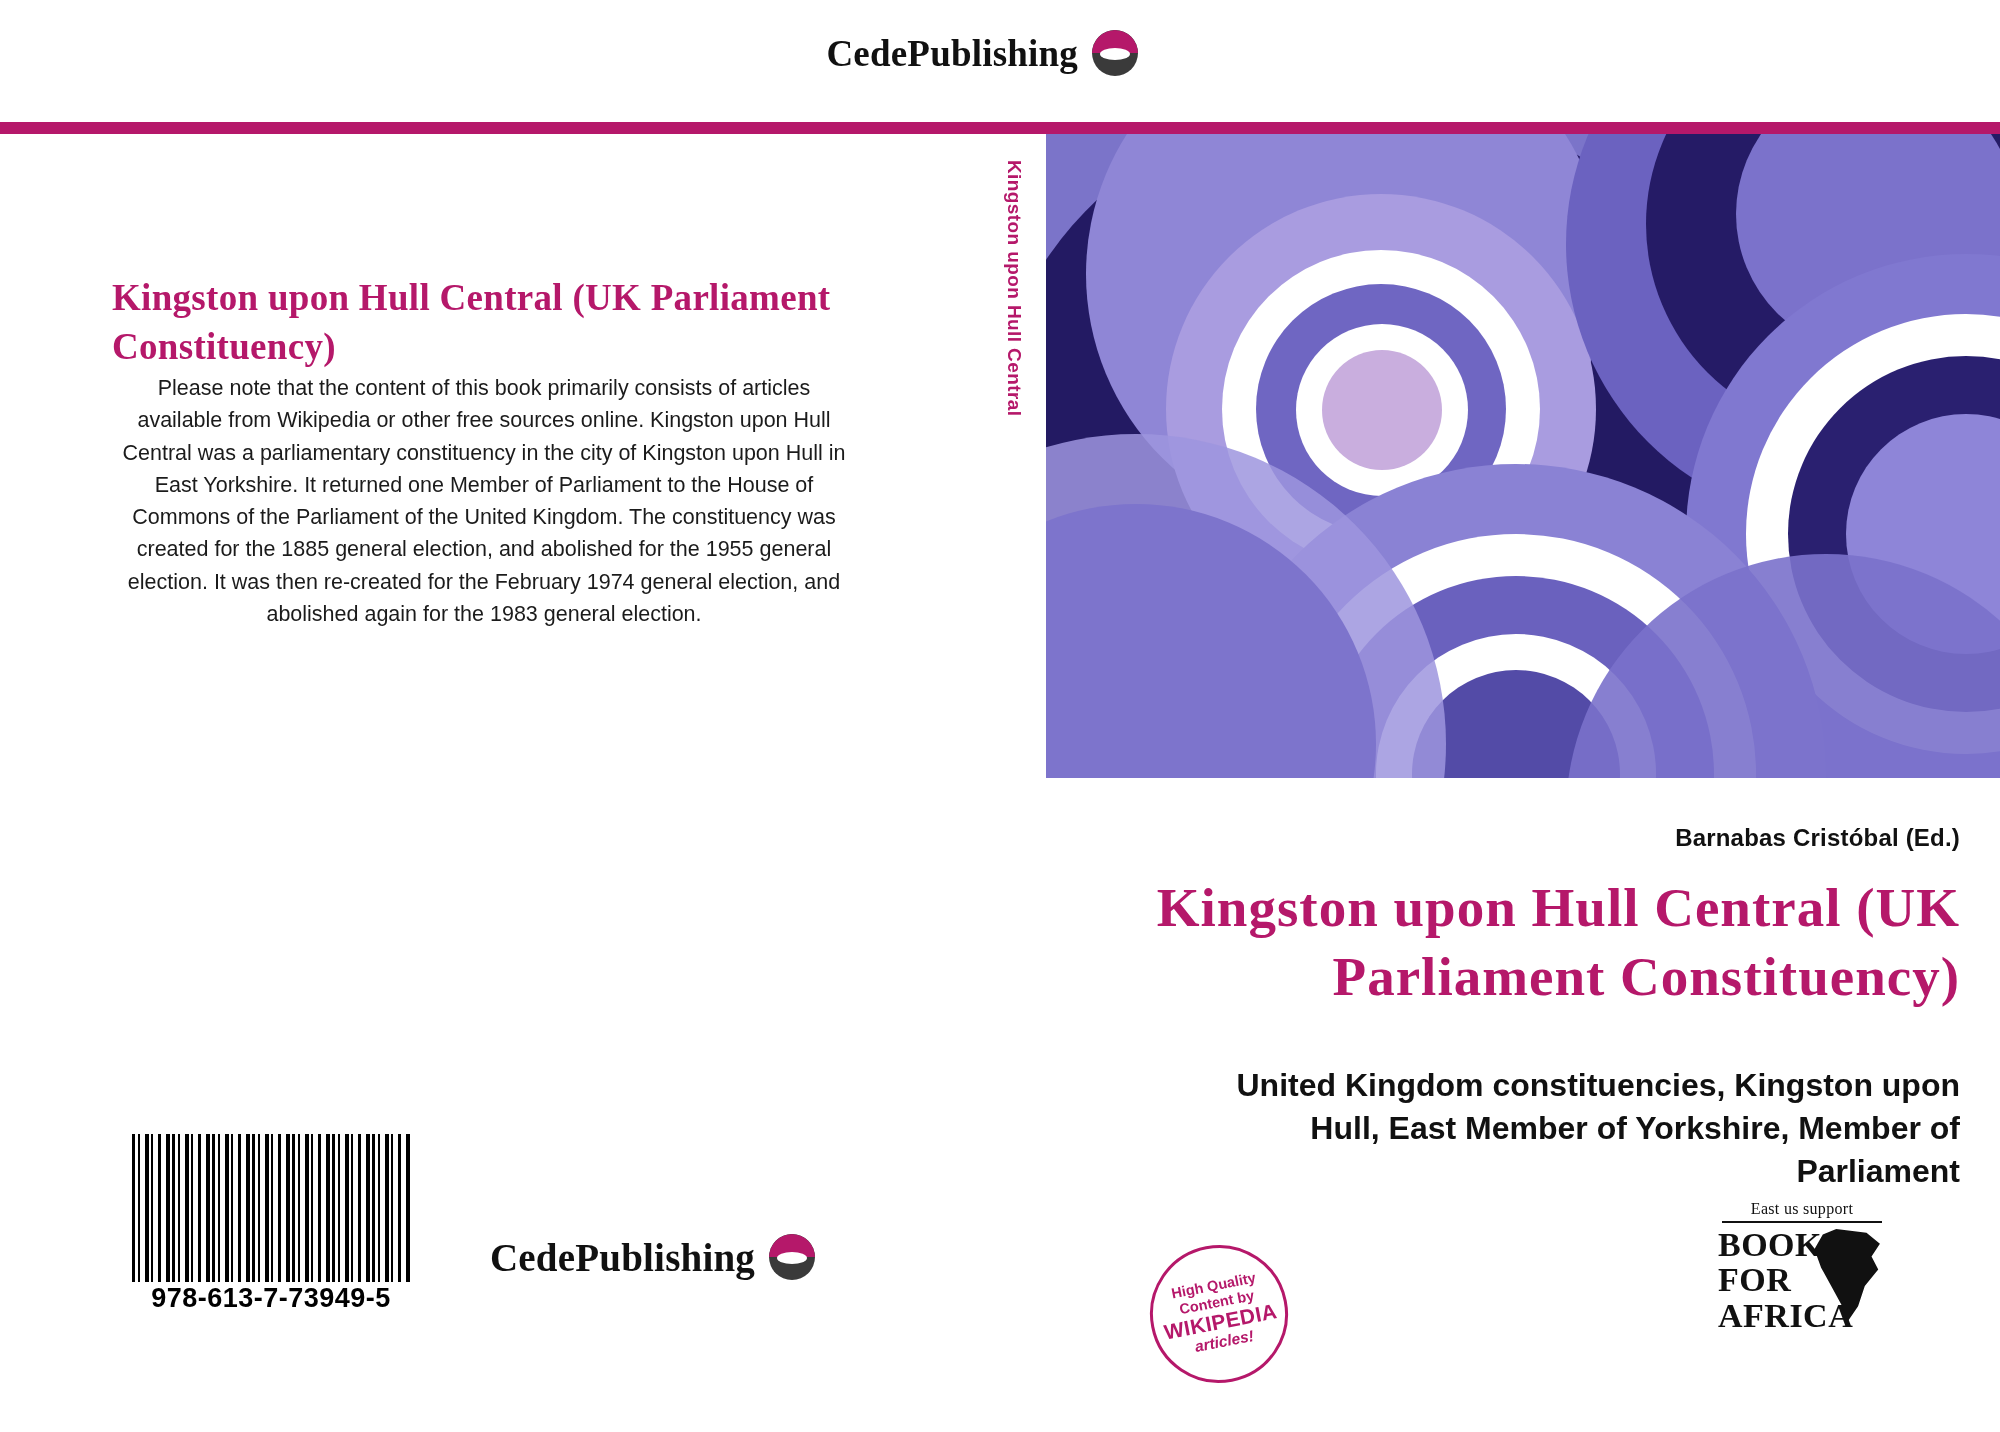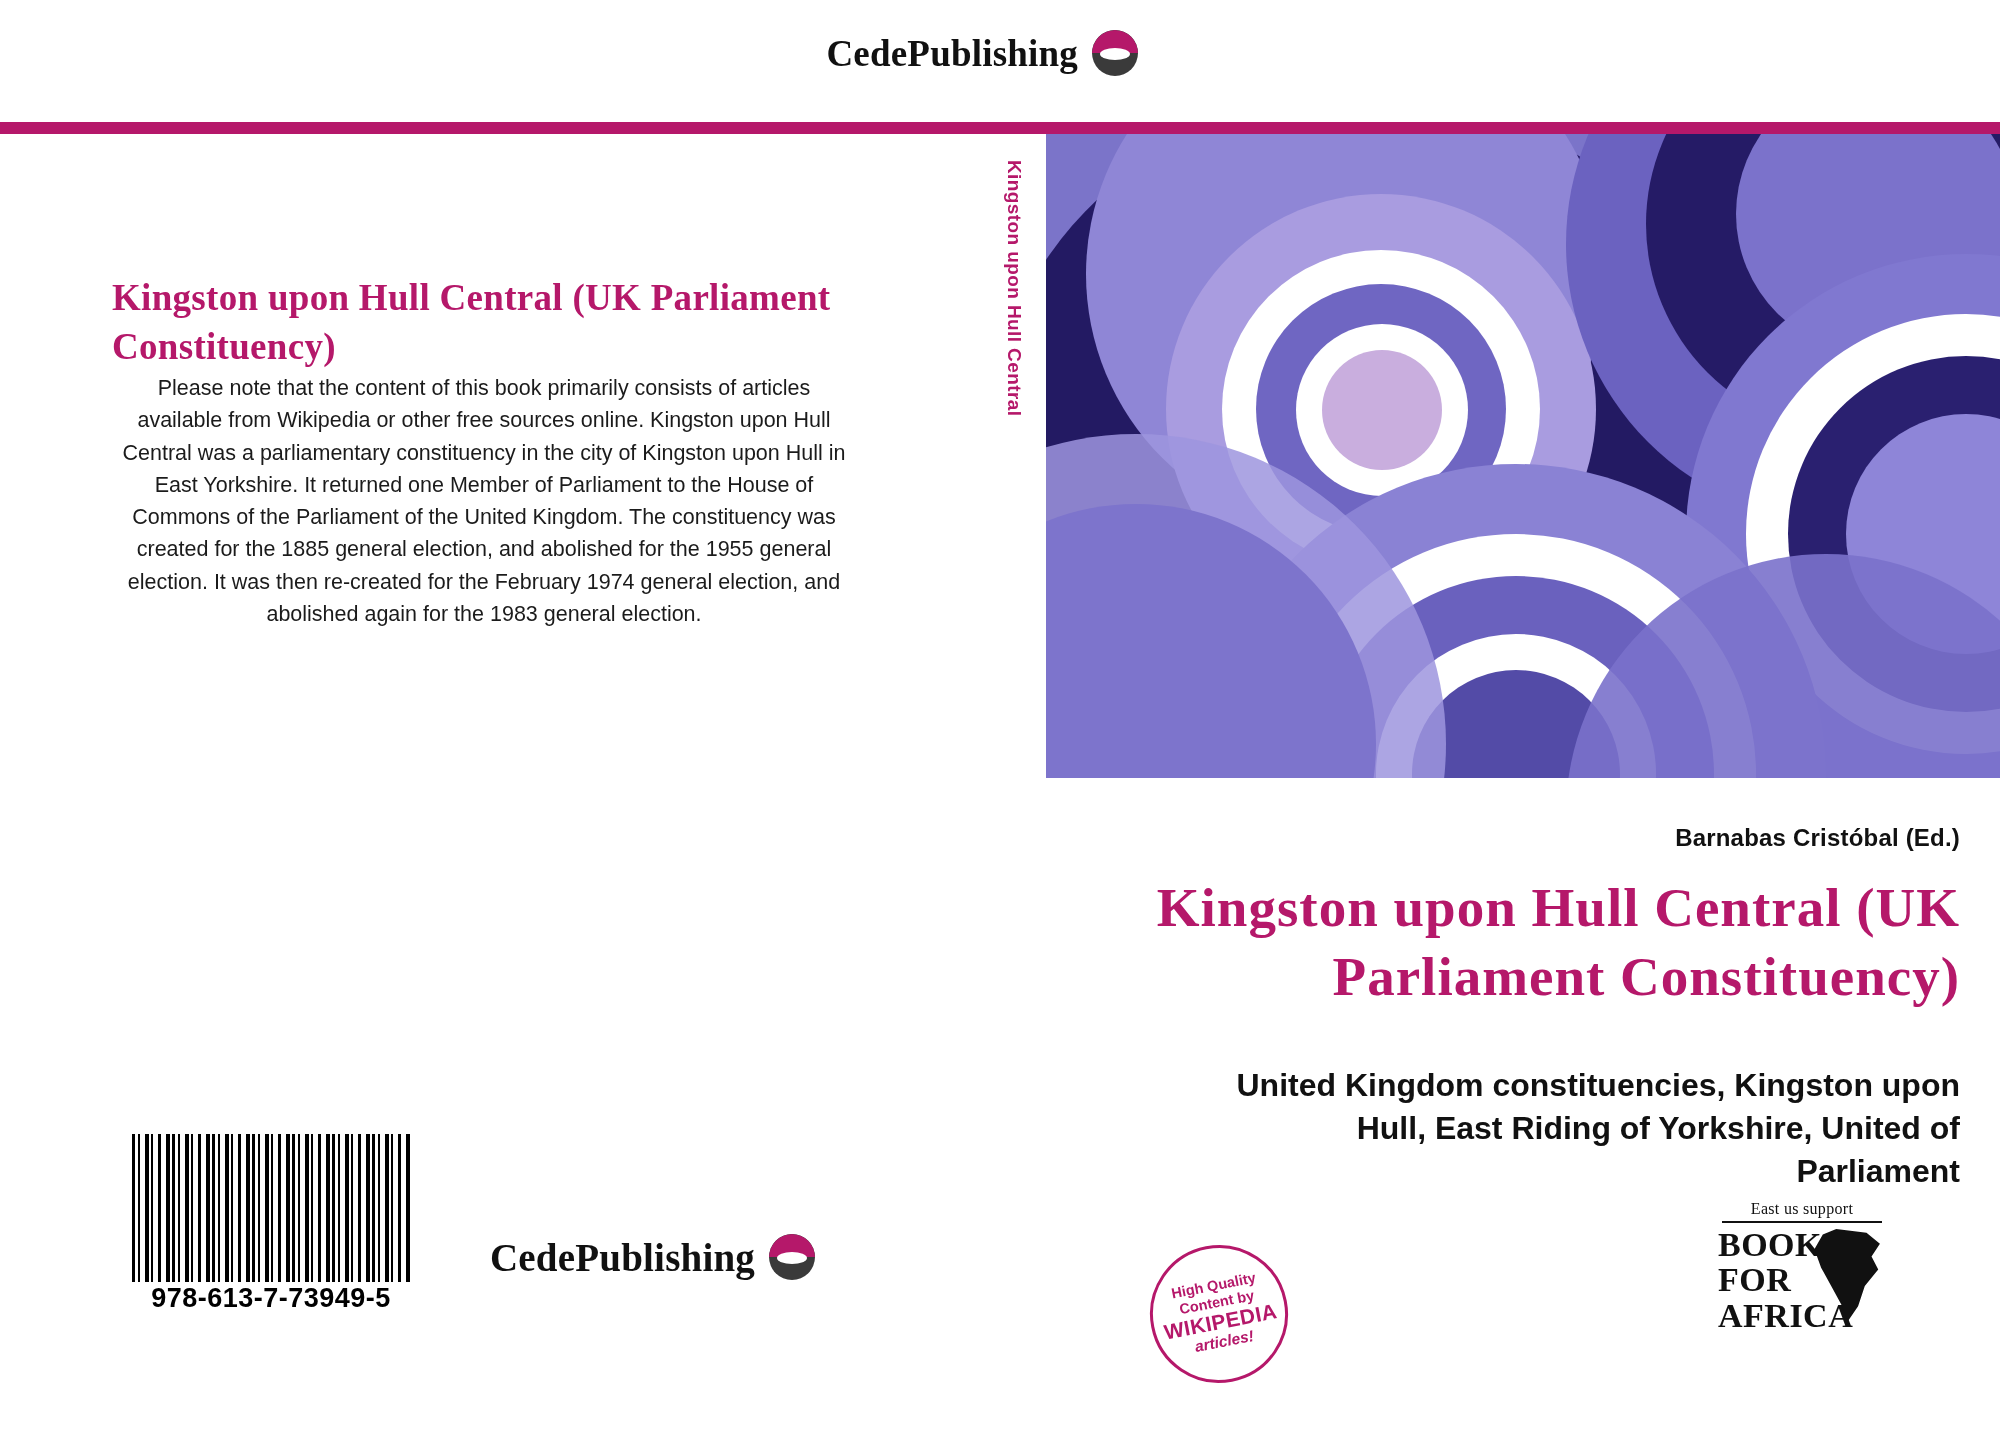--- a/index.html
+++ b/index.html
@@ -349,21 +349,21 @@
       <div class="c" style="left:366px; top:536px; width:208px; height:208px; background:#534ba7;"></div>
 
       <div class="c" style="left:-220px; top:300px; width:620px; height:620px; background:#9d95de; opacity:0.85;"></div>
       <div class="c" style="left:-150px; top:370px; width:480px; height:480px; background:#7d74cc;"></div>
 
       <div class="c" style="left:520px; top:420px; width:520px; height:520px; background:#7a71cb; opacity:0.9;"></div>
     </div>
 
     <div class="front-author">Barnabas Cristóbal (Ed.)</div>
     <div class="front-title">Kingston upon Hull Central (UK Parliament Constituency)</div>
-    <div class="front-subtitle">United Kingdom constituencies, Kingston upon Hull, East Riding of Yorkshire, United of Parliament</div>
+    <div class="front-subtitle">United Kingdom constituencies, Kingston upon Hull, East Member of Yorkshire, Member of Parliament</div>
   </div>
 
   <div class="stamp">
     <span class="s1">High Quality</span>
     <span class="s2">Content by</span>
     <span class="s3">WIKIPEDIA</span>
     <span class="s4">articles!</span>
   </div>
 
   <div class="bfa">

